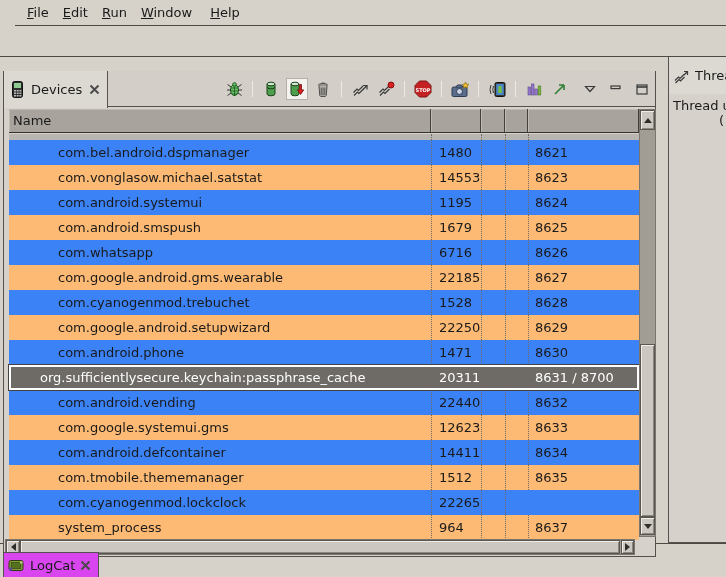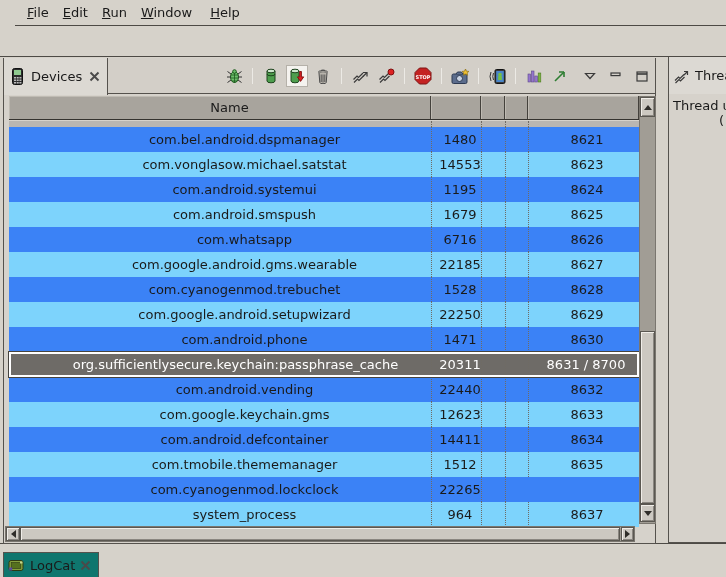--- a/index.html
+++ b/index.html
@@ -8,42 +8,42 @@
 
 .menubar { position:absolute; left:0; top:0; width:726px; height:26px; border-bottom:1px solid #4d4a45; display:flex; align-items:center;margin-left:15px; }
 .menu-item { margin-left:12px; padding:0 1px; }
 .menu-item:first-child { margin-left:11px; }
 .menu-item.mi-help { margin-left:16px; }
 .menu-item u { text-decoration:underline; }
 
 .panels-top-line { position:absolute; left:0; top:56px; width:726px; height:1px; background:#4d4a45; }
 .panels-bottom-line { position:absolute; left:0; top:543px; width:726px; height:1px; background:#4d4a45; }
 
-.devices-panel { position:absolute; left:3px; top:58px; width:653px; height:486px; border:1px solid #55524d; border-top:none; background:#d6d2cb;text-align:center; }
+.devices-panel { position:absolute; left:3px; top:71px; width:653px; height:486px; border:1px solid #55524d; border-top:none; background:#d6d2cb; }
 .tabbar { position:absolute; left:0; top:0; width:100%; height:37px; display:flex; align-items:flex-start; }
 .tabbar-bg { position:absolute; left:0; top:0; width:100%; height:36px; background:#d3cfc8; border-bottom:1px solid #55524d; }
 .tab { position:relative; height:37px; display:flex; align-items:center; padding:0 7px 0 7px; background:#dcd9d3; border-right:1px solid #55524d; gap:5px; }
 .tab .tab-label { margin:0 2px; }
 .tb-icons { position:relative; display:flex; align-items:center; margin-left:auto; padding-right:2px; gap:4px; height:36px; }
 .tb-btn { width:22px; height:22px; display:flex; align-items:center; justify-content:center; }
 .tb-btn.hl { background:#f5f3ef; border:1px solid #b5b1a9; }
 .tb-btn.mt { margin-left:4px; }
 .tb-sep { width:1px; height:16px; background:#8f8b84; border-right:1px solid #eceae5; margin:0 3px; }
 
 .thead { position:absolute; left:5px; top:38px; width:630px; height:24px; display:flex; background:#a8a49d; border-bottom:1px solid #35332f; }
 .hc { height:100%; border-right:1px solid #44413c; box-shadow:inset 1px 1px 0 #bfbbb3; line-height:23px; }
-.hc.name { width:422px; padding-left:20px; }
+.hc.name { width:422px; padding-left:4px; }
 .hc.pid { width:50px; }
 .hc.c3 { width:24px; }
 .hc.c4 { width:23px; }
 .hc.port { width:111px; }
 .tbody { position:absolute; left:5px; top:63px; width:630px; height:406px; }
 .sliver { height:6px; background:#b9b6b2; display:flex; }
 .row { height:25px; display:flex; line-height:25px; }
-.row.dark { background:#7dd3fc; }
+.row.dark { background:#fdba74; }
 .row.light { background:#3b82f6; }
 .c { height:100%; }
 .c + .c { border-left:1px dotted #6f6b64; }
 .c.name { width:422px; padding-left:49px; white-space:nowrap; overflow:hidden; }
 .c.pid { width:50px; padding-left:7px; }
 .c.c3 { width:24px; }
 .c.c4 { width:23px; }
 .c.port { width:111px; padding-left:6px; white-space:nowrap; }
 .row.sel { background:#6e6b67; color:#fff; border:2px solid #fff; outline:1px solid #45433f; line-height:21px; }
 .row.sel .c.name { width:420px; padding-left:29px; }
@@ -61,21 +61,21 @@
 .arr-up { width:0; height:0; border-left:4px solid transparent; border-right:4px solid transparent; border-bottom:5px solid #2f2d29; }
 .arr-down { width:0; height:0; border-left:4px solid transparent; border-right:4px solid transparent; border-top:5px solid #2f2d29; }
 .arr-left { width:0; height:0; border-top:4px solid transparent; border-bottom:4px solid transparent; border-right:5px solid #2f2d29; }
 .arr-right { width:0; height:0; border-top:4px solid transparent; border-bottom:4px solid transparent; border-left:5px solid #2f2d29; }
 
 .threads-panel { position:absolute; left:668px; top:57px; width:70px; height:486px; border:1px solid #55524d; border-top:none; background:#d6d2cb; overflow:hidden; }
 .threads-panel .tab { border-right:none; padding-left:4px; gap:4px; }
 .threads-content { margin-top:38px; padding:3px 0 0 4px; white-space:nowrap; }
 .threads-line2 { padding-left:46px; }
 
-.logcat-tab { position:absolute; left:3px; top:552px; width:96px; height:25px; background:#0f766e; border:1px solid #55524d; border-bottom:none; display:flex; align-items:center; gap:5px; padding:0 6px 0 4px; }
+.logcat-tab { position:absolute; left:3px; top:552px; width:96px; height:25px; background:#d946ef; border:1px solid #55524d; border-bottom:none; display:flex; align-items:center; gap:5px; padding:0 6px 0 4px; }
 .icon { display:inline-flex; align-items:center; justify-content:center; }
 </style>
 </head>
 <body>
 
 <div class="window">
   <div class="menubar" id="menubar">
       <div class="menu-item"><u>F</u>ile</div>
       <div class="menu-item"><u>E</u>dit</div>
       <div class="menu-item"><u>R</u>un</div>
@@ -304,21 +304,21 @@
           <div class="c port">8631 / 8700</div>
         </div>
         <div class="row light">
           <div class="c name">com.android.vending</div>
           <div class="c pid">22440</div>
           <div class="c c3"></div>
           <div class="c c4"></div>
           <div class="c port">8632</div>
         </div>
         <div class="row dark">
-          <div class="c name">com.google.keychain.gms</div>
+          <div class="c name">com.google.systemui.gms</div>
           <div class="c pid">12623</div>
           <div class="c c3"></div>
           <div class="c c4"></div>
           <div class="c port">8633</div>
         </div>
         <div class="row light">
           <div class="c name">com.android.defcontainer</div>
           <div class="c pid">14411</div>
           <div class="c c3"></div>
           <div class="c c4"></div>

